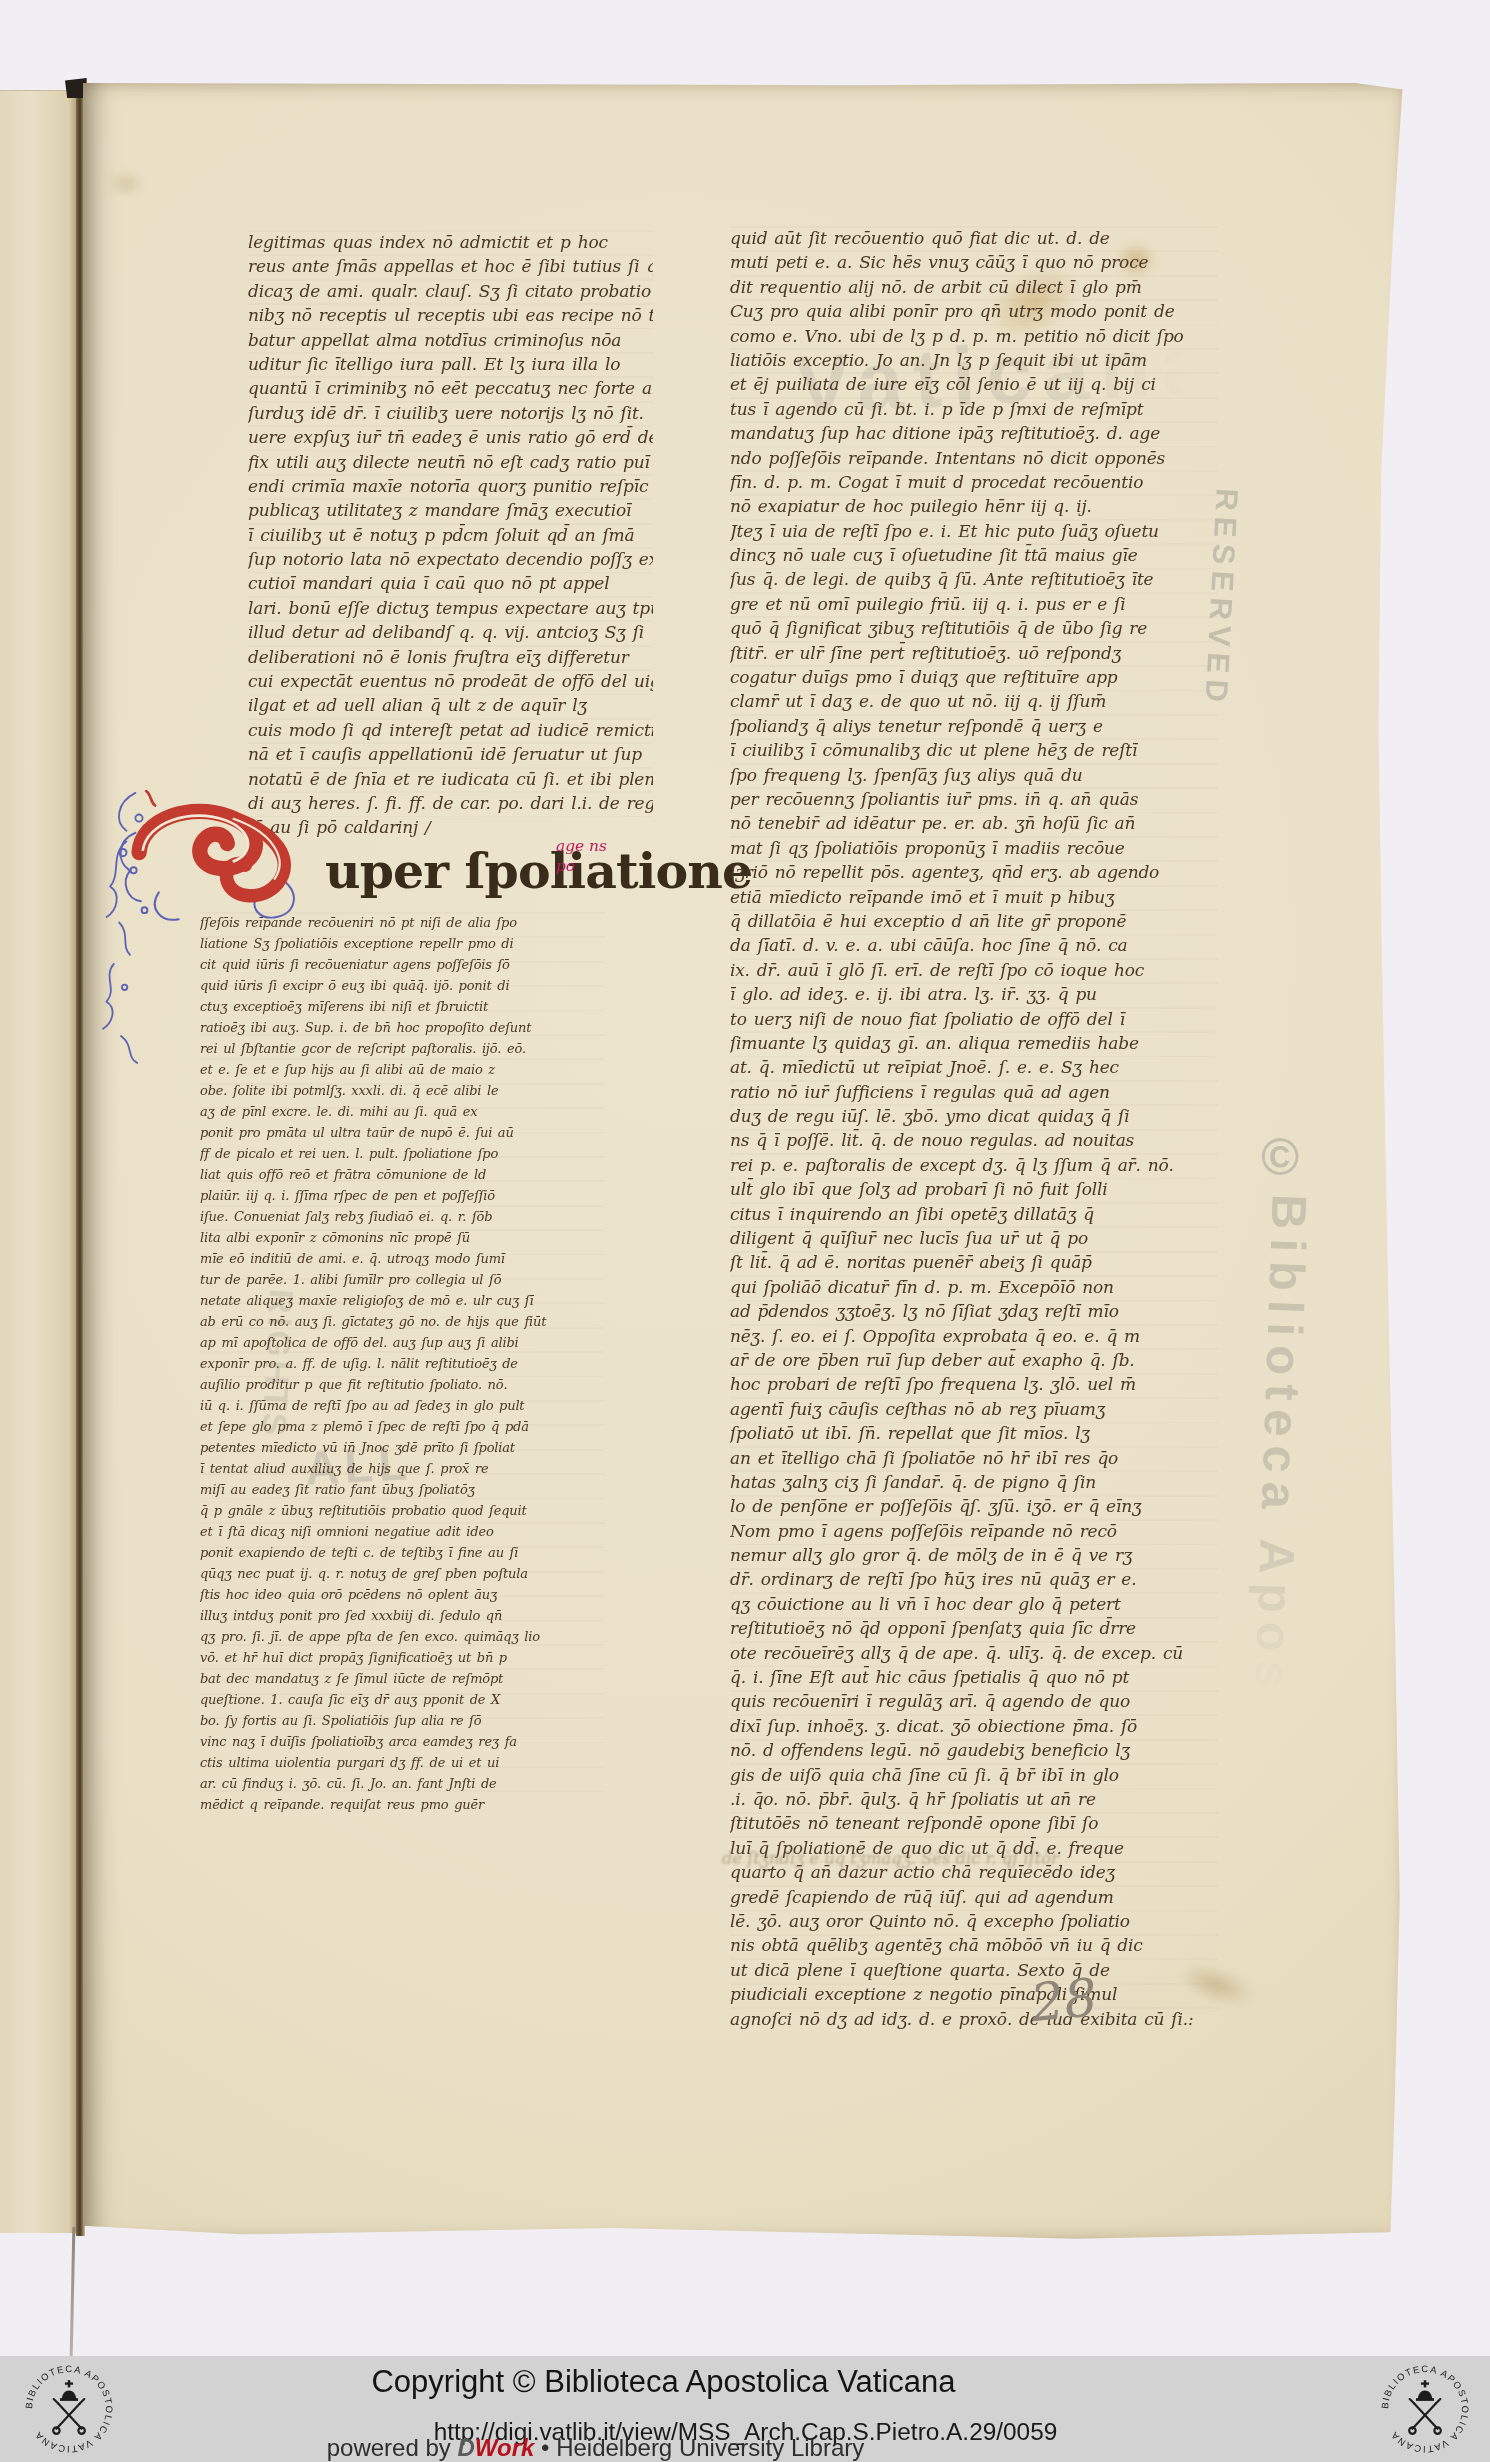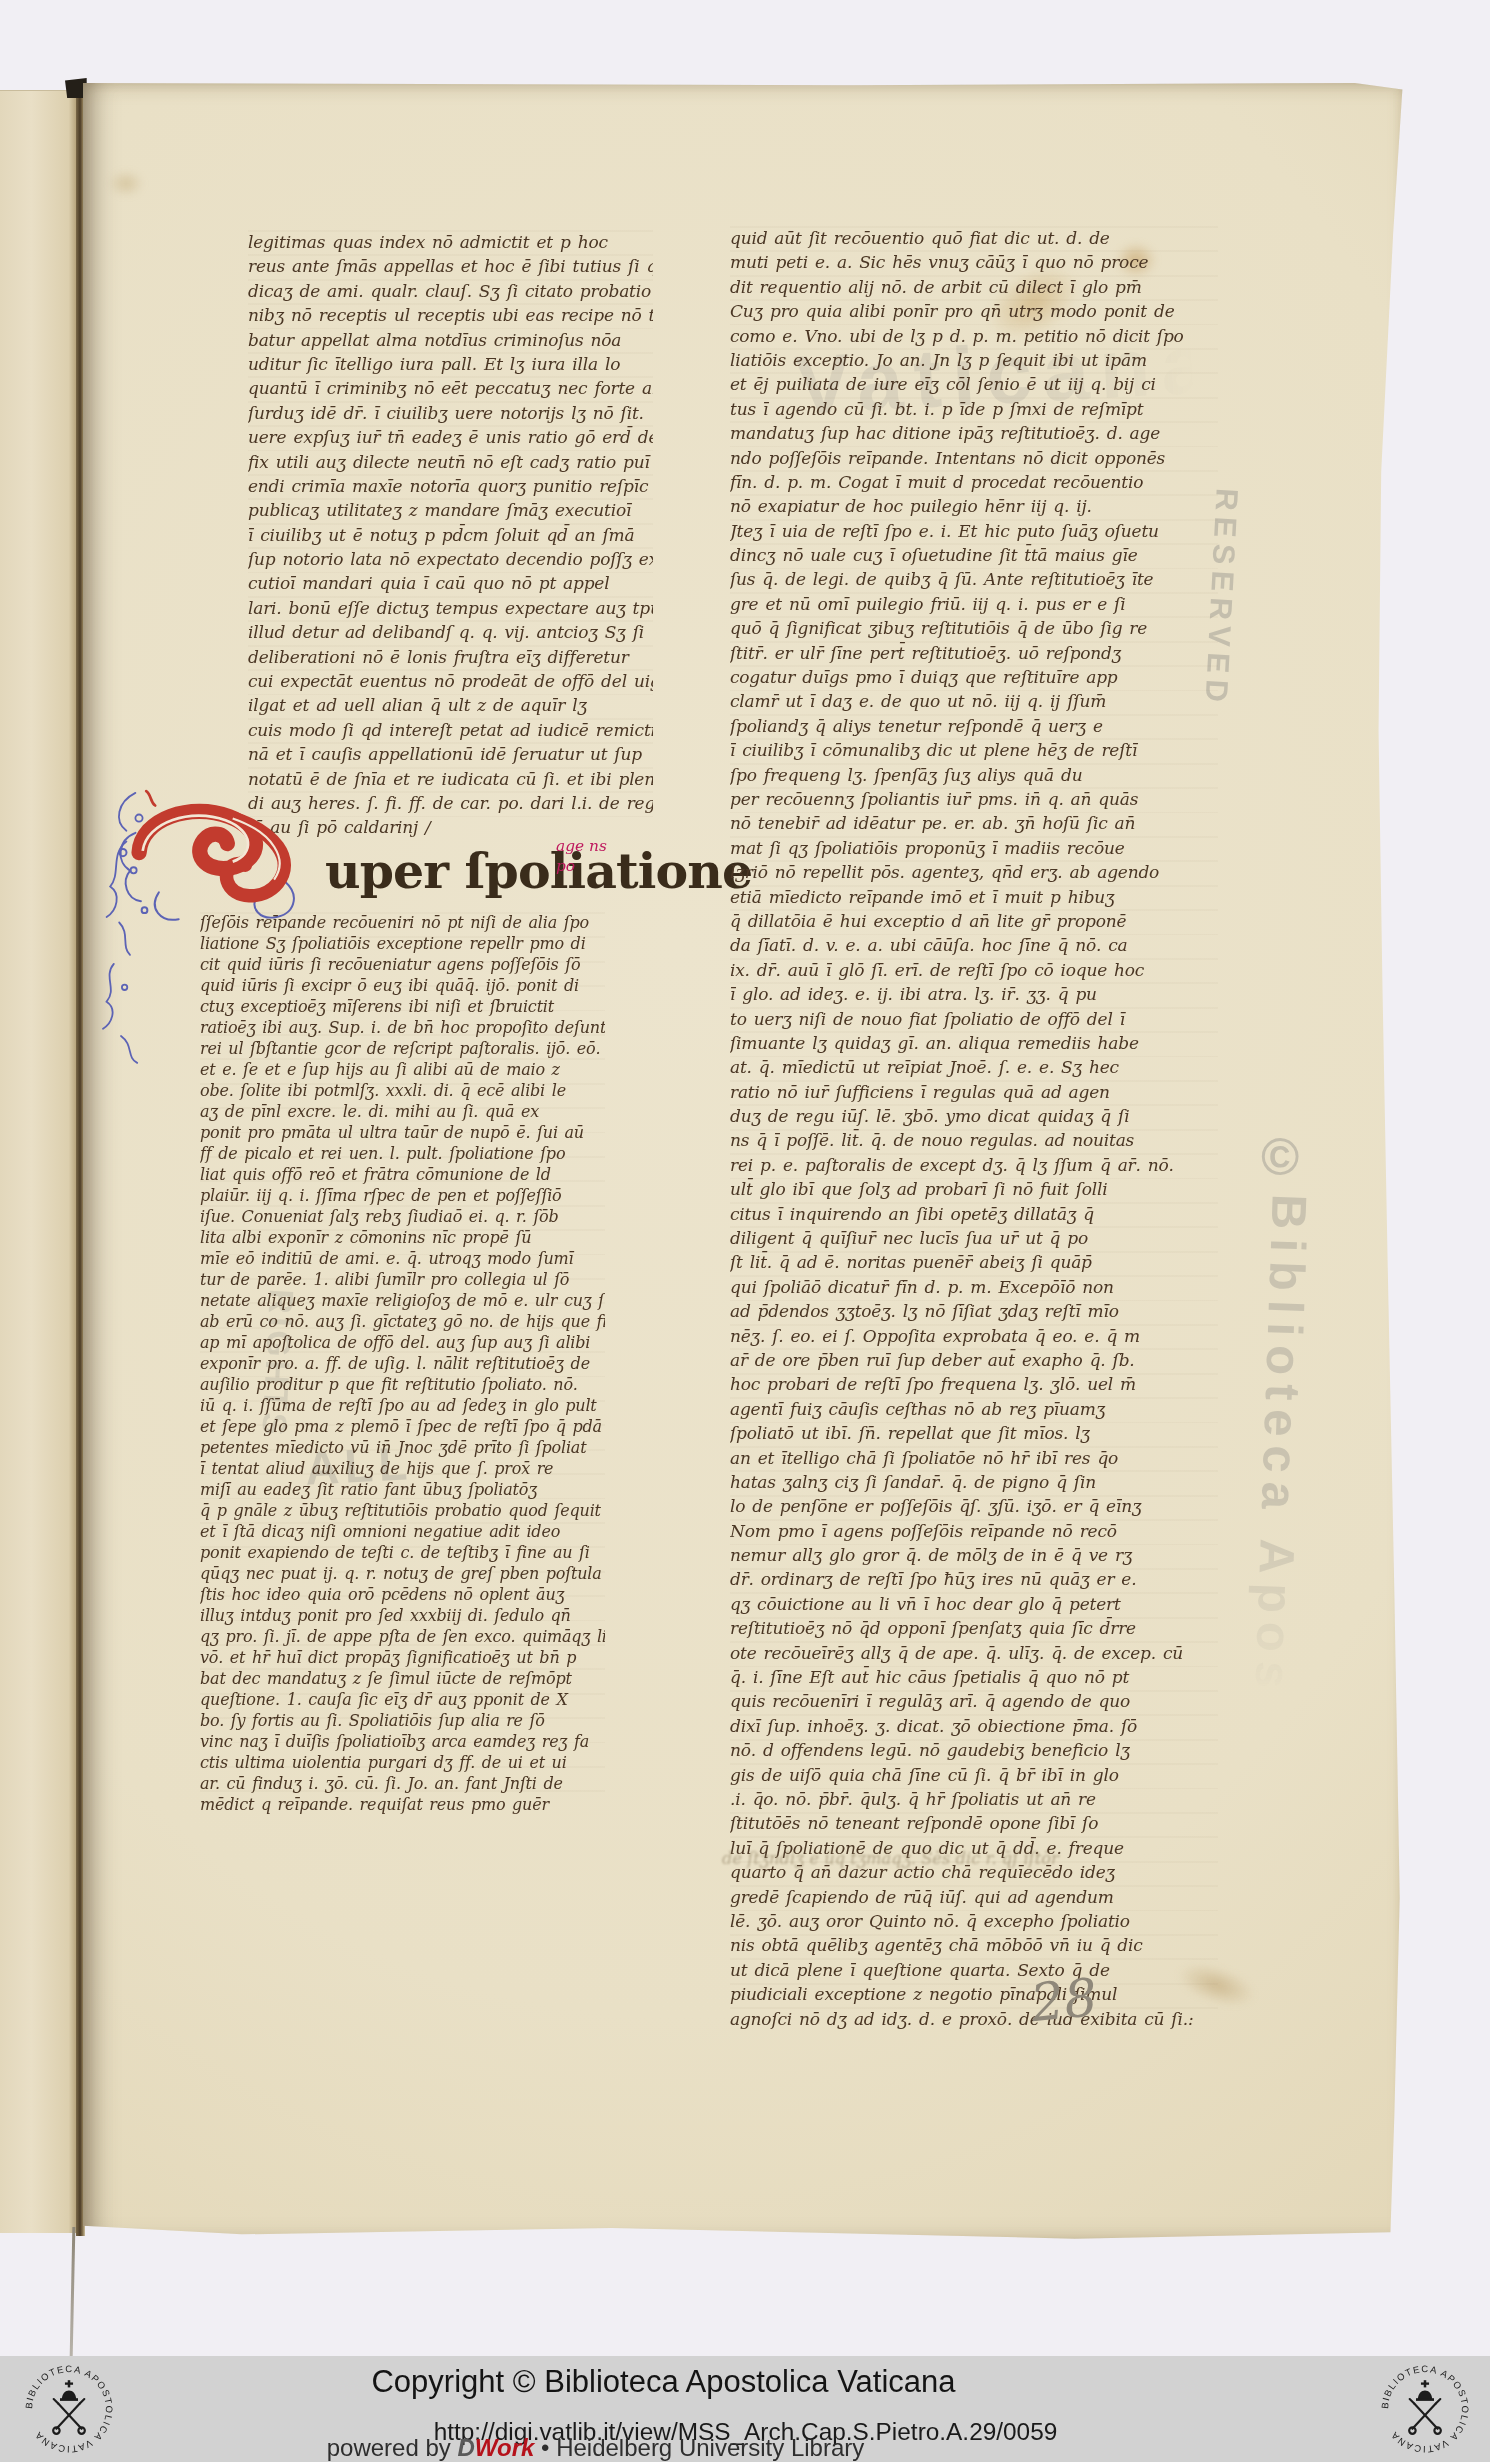--- a/index.html
+++ b/index.html
@@ -29,21 +29,21 @@
   #stain3{left:1176px;top:1967px;width:81px;height:36px;background:radial-gradient(closest-side,rgba(170,135,75,.4),rgba(170,135,75,0));transform:rotate(18deg);}
   #stain4{left:108px;top:170px;width:36px;height:27px;background:radial-gradient(closest-side,rgba(180,150,90,.35),rgba(180,150,90,0));}
 
   
   .ms-col{position:absolute;color:#4a3624;font-family:"DejaVu Serif",serif;font-style:italic;
     font-size:17px;letter-spacing:-0.2px;word-spacing:1.8px;
     background:repeating-linear-gradient(180deg,rgba(125,104,70,.045) 0 1.8px,transparent 1.8px 24.4px);}
   .ms-line{height:24.4px;line-height:24.4px;white-space:nowrap;overflow:hidden;}
   #col-left-a{left:200px;top:230px;width:405px;margin-left:48px;}
   #col-left-b{left:200px;top:912px;width:405px;}
-  #col-left-b .ms-line{height:21px;line-height:21px;font-size:16px;}
+  #col-left-b .ms-line{height:21px;line-height:21px;font-size:13px;}
   #col-right{left:730px;top:226px;width:488px;}
 
   #heading{position:absolute;left:325px;top:833px;width:289px;height:76px;color:#3a2c1b;
     font-family:"DejaVu Serif",serif;font-weight:bold;font-size:49px;line-height:76px;
     letter-spacing:-0.9px;white-space:nowrap;}
   #heading-side{position:absolute;left:556px;top:836px;width:63px;color:#be185d;
     font-family:"DejaVu Serif",serif;font-style:italic;font-size:15.4px;line-height:20px;}
   #initial-wrap{position:absolute;left:108px;top:795px;width:235px;height:135px;}
   #margin-flourish{position:absolute;left:94px;top:787px;width:72px;height:280px;}
 

